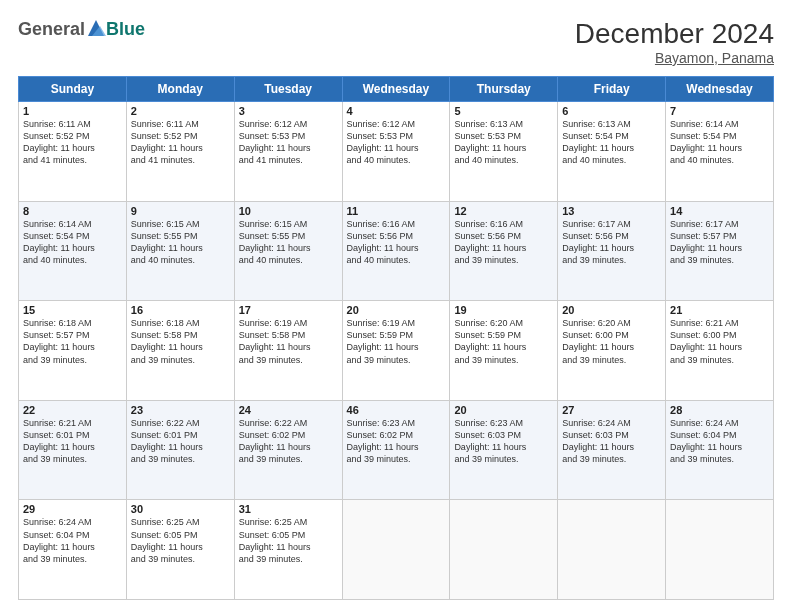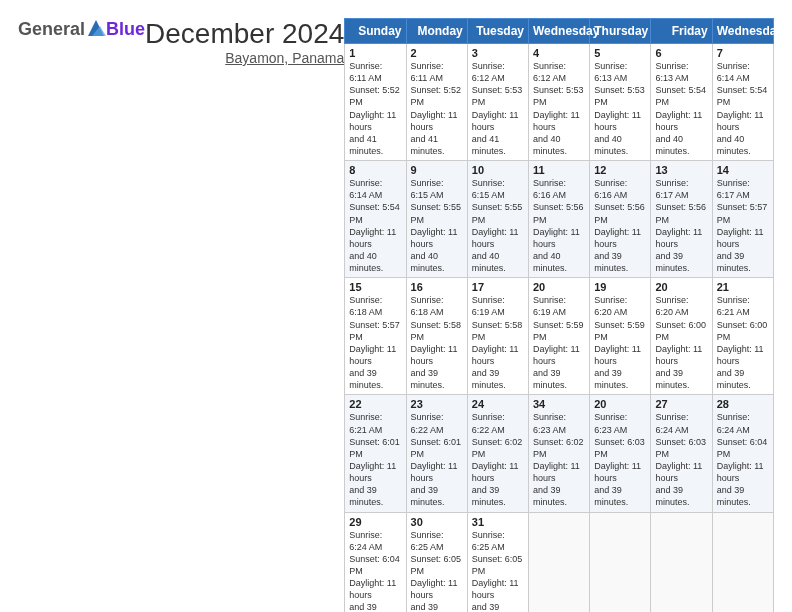--- a/index.html
+++ b/index.html
@@ -8,42 +8,42 @@
       background: #fff;
       width: 792px;
       height: 612px;
       overflow: hidden;
     }
     .page {
       width: 792px;
       height: 612px;
       padding: 18px 18px 12px 18px;
       display: flex;
-      flex-direction: row;
+      flex-direction: column;
     }
     .header {
       display: flex;
       justify-content: space-between;
       align-items: flex-start;
       margin-bottom: 10px;
     }
     .logo {
       display: flex;
       flex-direction: column;
       align-items: flex-start;
     }
     .logo-text {
       display: flex;
       align-items: center;
       font-size: 18px;
       font-weight: bold;
       color: #333;
     }
     .logo-general { color: #555; font-weight: bold; }
-    .logo-blue { color: #6d28d9; font-weight: bold; }
+    .logo-blue { color: #0f766e; font-weight: bold; }
     .logo-icon {
       width: 20px;
       height: 22px;
       margin-left: 1px;
       margin-right: 0;
       display: inline-block;
     }
     .title-block {
       text-align: right;
     }
@@ -65,21 +65,21 @@
       width: 100%;
       table-layout: fixed;
     }
     .calendar th {
       background-color: #2a6db5;
       color: #fff;
       font-size: 12px;
       font-weight: bold;
       padding: 5px 4px;
       border: 1px solid #4a8ad4;
-      text-align: right;
+      text-align: center;
     }
     .calendar td {
       border: 1px solid #ccc;
       vertical-align: top;
       padding: 3px 4px;
       font-size: 9.5px;
       color: #333;
       background: #fff;
     }
     .calendar tr:nth-child(even) td {
@@ -307,21 +307,21 @@
             <div class="cell-text">and 39 minutes.</div>
           </td>
           <td>
             <span class="day-num">24</span>
             <div class="cell-text">Sunrise: 6:22 AM</div>
             <div class="cell-text">Sunset: 6:02 PM</div>
             <div class="cell-text">Daylight: 11 hours</div>
             <div class="cell-text">and 39 minutes.</div>
           </td>
           <td>
-            <span class="day-num">34</span>
+            <span class="day-num">46</span>
             <div class="cell-text">Sunrise: 6:23 AM</div>
             <div class="cell-text">Sunset: 6:02 PM</div>
             <div class="cell-text">Daylight: 11 hours</div>
             <div class="cell-text">and 39 minutes.</div>
           </td>
           <td>
             <span class="day-num">20</span>
             <div class="cell-text">Sunrise: 6:23 AM</div>
             <div class="cell-text">Sunset: 6:03 PM</div>
             <div class="cell-text">Daylight: 11 hours</div>

